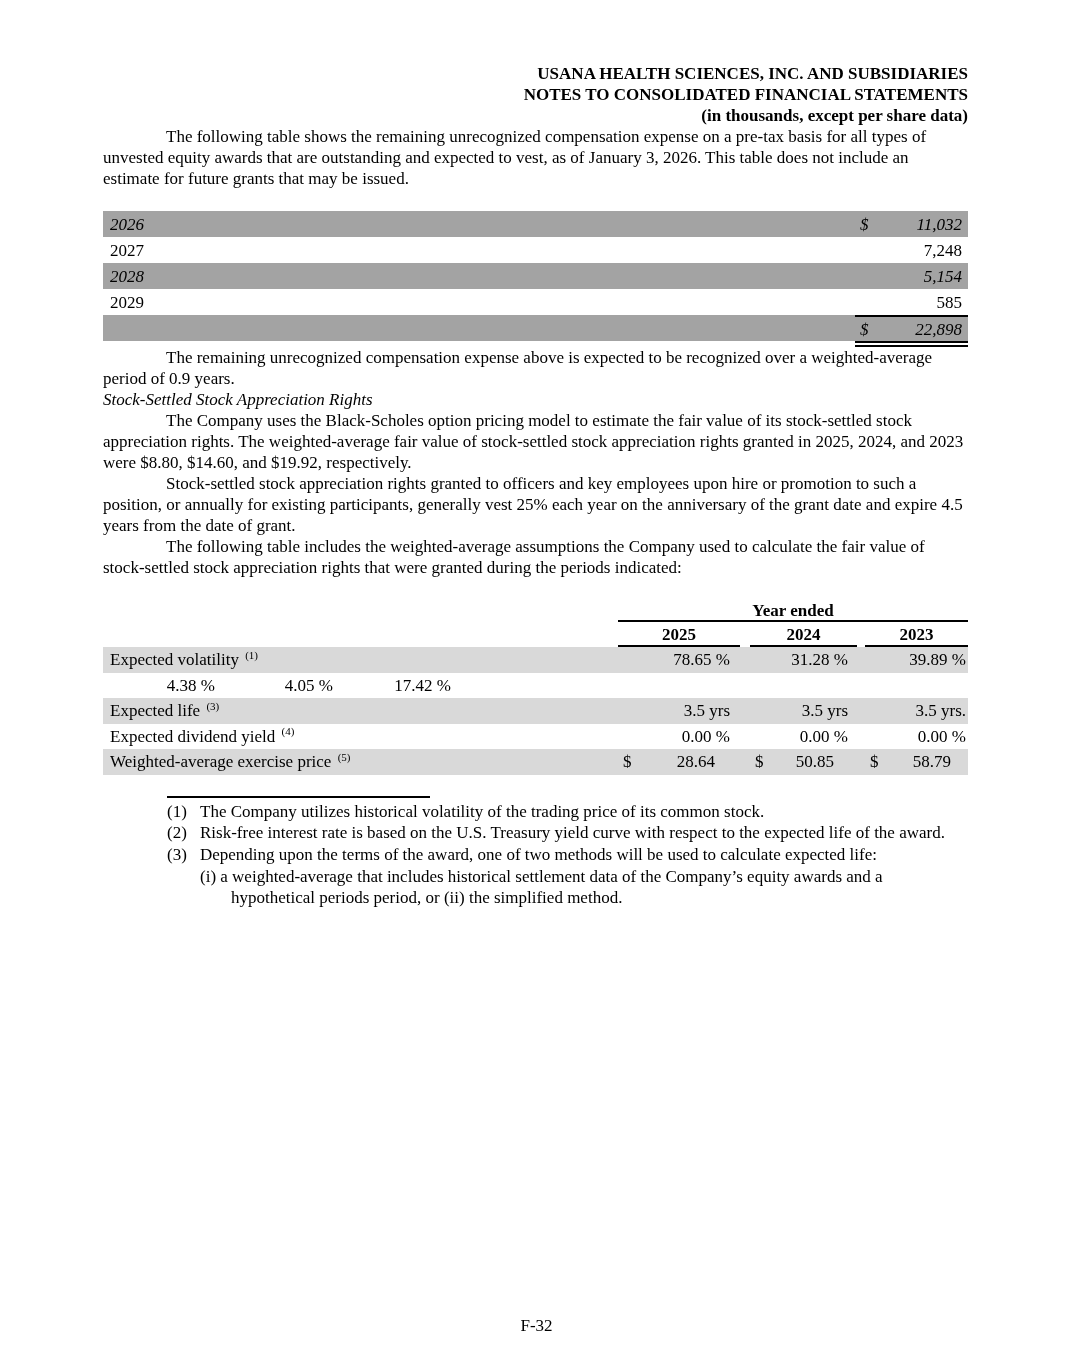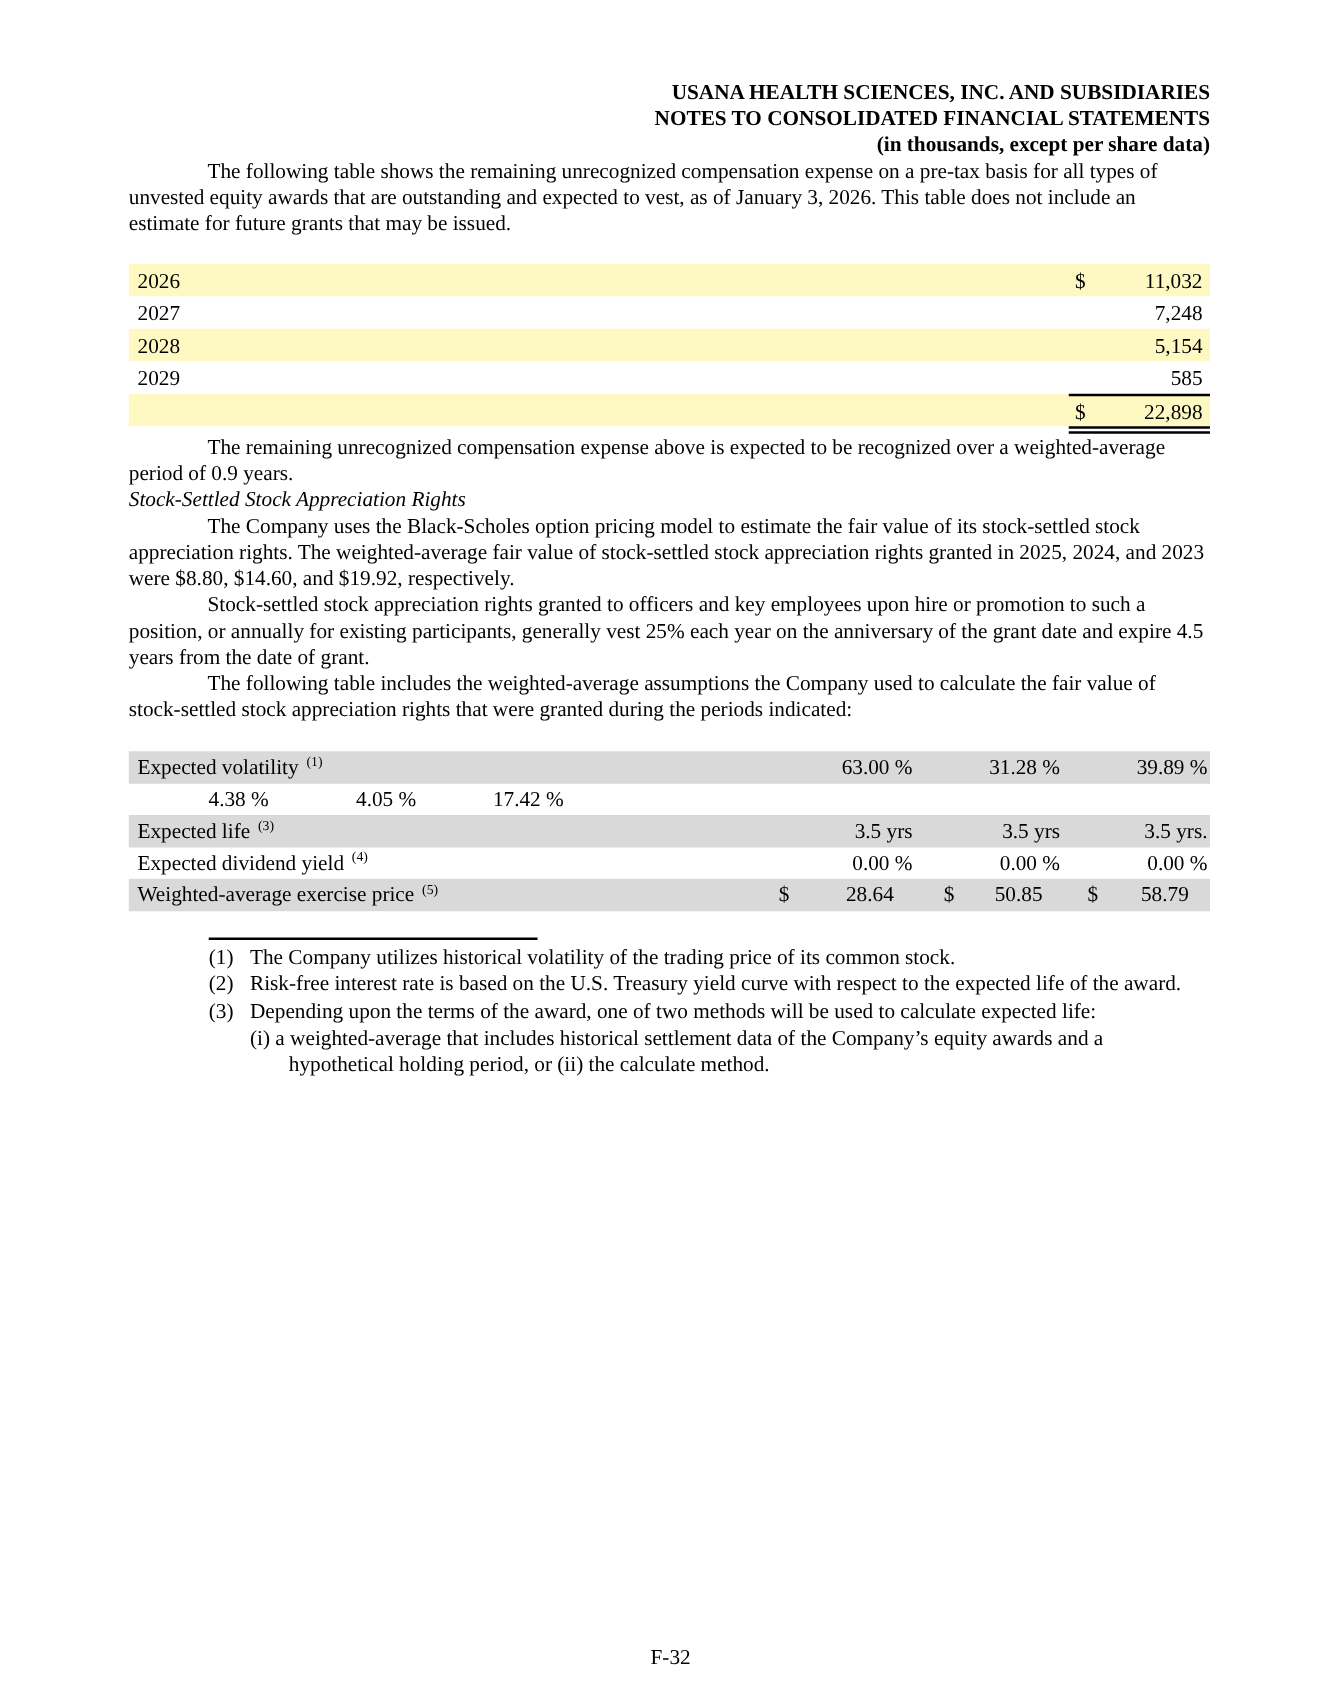--- a/index.html
+++ b/index.html
@@ -19,21 +19,21 @@
   .m-p3 { margin-top:18px; }
   .m-p4 { margin-top:19px; }
   .m-p5 { margin-top:15px; }
   .m-t2 { margin-top:23px; }
   .m-fn { margin-top:21px; }
   h3.section { font-style:italic; font-weight:normal; font-size:17px; margin:0; line-height:21px; }
 
   
   .t1 { width:100%; }
   .t-row { display:flex; align-items:center; height:26px; }
-  .t-row.shaded { background:#fef9c3; }
+  .t-row.shaded { background:#a3a3a3;font-style:italic; }
   .t1-label { flex:1; padding-left:7px; }
   .t1-amt {
     width:113px; flex:none; display:flex; justify-content:space-between;
     align-items:center; box-sizing:border-box; padding:0 6px 0 5px; height:100%;
   }
   .t1-total .t1-amt { border-top:2px solid #000; }
   .t1-dbl { width:113px; margin-left:auto; height:2px;
     border-top:2px solid #000; border-bottom:2px solid #000; }
 
   
@@ -130,25 +130,38 @@
 
   <h3 class="section m-sec">Stock-Settled Stock Appreciation Rights</h3>
 
   <p class="body indent m-p3">The Company uses the Black-Scholes option pricing model to estimate the fair value of its stock-settled stock appreciation rights. The weighted-average fair value of stock-settled stock appreciation rights granted in 2025, 2024, and 2023 were $8.80, $14.60, and $19.92, respectively.</p>
 
   <p class="body indent m-p4">Stock-settled stock appreciation rights granted to officers and key employees upon hire or promotion to such a position, or annually for existing participants, generally vest 25% each year on the anniversary of the grant date and expire 4.5 years from the date of grant.</p>
 
   <p class="body indent m-p5">The following table includes the weighted-average assumptions the Company used to calculate the fair value of stock-settled stock appreciation rights that were granted during the periods indicated:</p>
 
   <div class="m-t2">
+    <div class="t2-head">
+      <div class="t2-spacer"></div>
+      <div class="t2-right">
+        <div class="year-ended">Year ended</div>
+        <div class="year-cols" id="year-cols">
+            <div class="yc w1">2025</div>
+            <div class="g1"></div>
+            <div class="yc w2">2024</div>
+            <div class="g2"></div>
+            <div class="yc w3">2023</div>
+          </div>
+      </div>
+    </div>
     <div id="assumption-rows">
         <div class="t2-row shaded">
           <div class="t2-label">Expected volatility <sup class="fnmark">(1)</sup></div>
           <div class="t2-cell w1 c1">
-            <span>63.00 %</span>
+            <span>78.65 %</span>
           </div>
           <div class="g1"></div>
           <div class="t2-cell w2 c2">
             <span>31.28 %</span>
           </div>
           <div class="g2"></div>
           <div class="t2-cell w3 c3">
             <span>39.89 %</span>
           </div>
         </div>
@@ -222,21 +235,21 @@
         </div>
         <div class="fn-item">
           <div class="fn-num">(2)</div>
           <div class="fn-text">Risk-free interest rate is based on the U.S. Treasury yield curve with respect to the expected life of the award.</div>
         </div>
         <div class="fn-item">
           <div class="fn-num">(3)</div>
           <div class="fn-text">Depending upon the terms of the award, one of two methods will be used to calculate expected life:</div>
         </div>
         <div class="fn-cont l1">(i) a weighted-average that includes historical settlement data of the Company’s equity awards and a</div>
-        <div class="fn-cont l2">hypothetical holding period, or (ii) the calculate method.</div>
+        <div class="fn-cont l2">hypothetical periods period, or (ii) the simplified method.</div>
       </div>
   </div>
 
   <footer class="doc-footer">
     <span>F-32</span>
   </footer>
 
 </div>
 
 </body></html>

